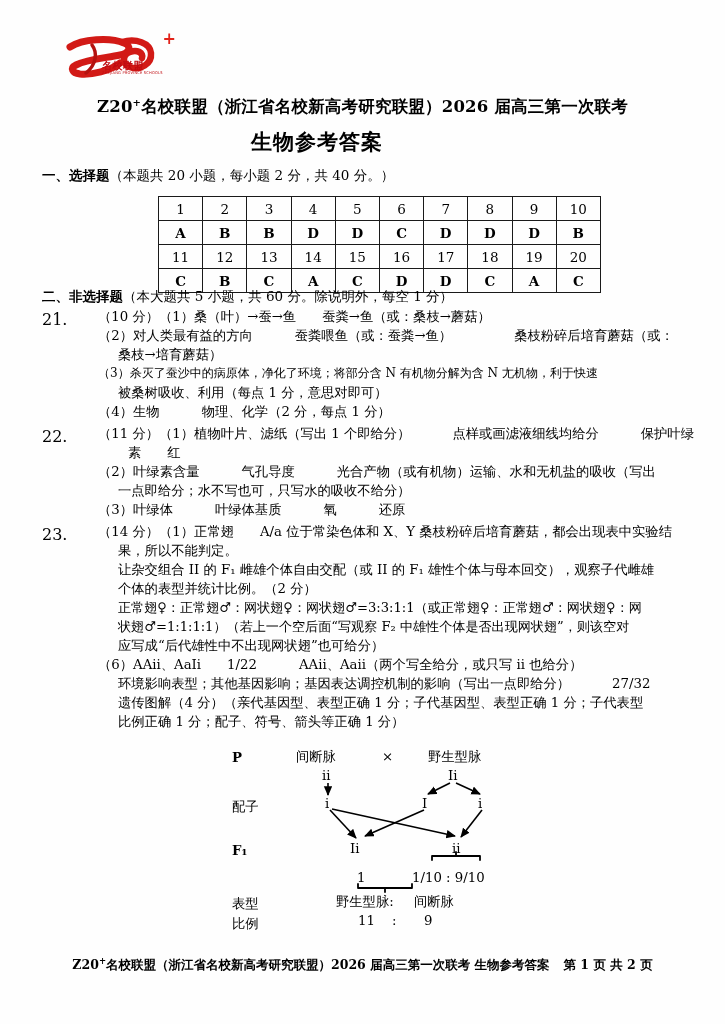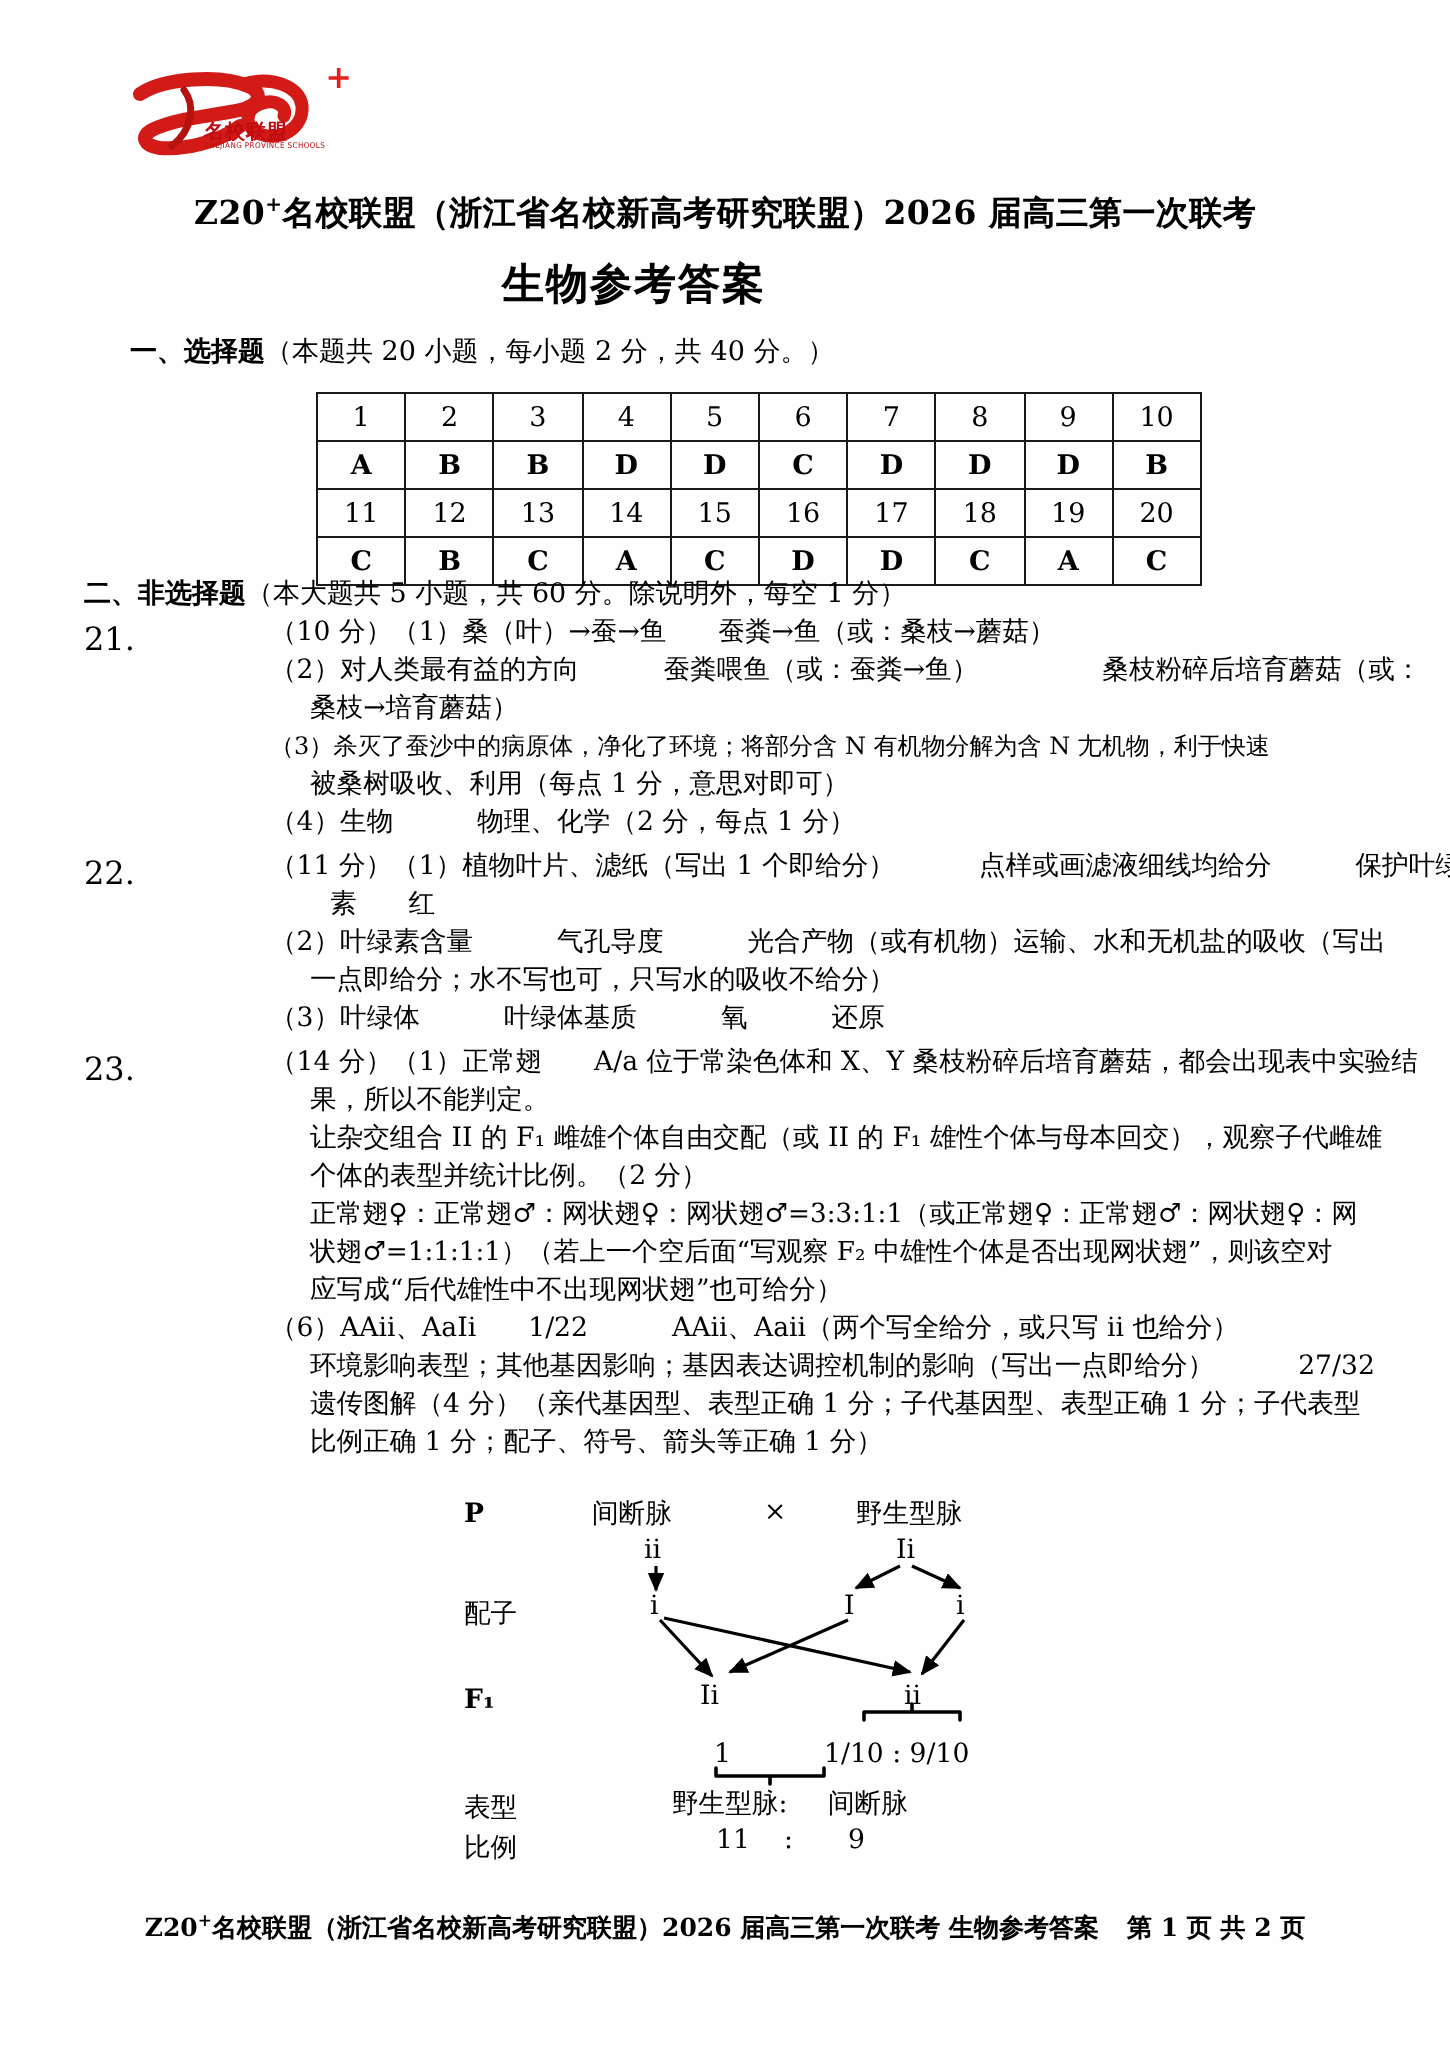--- a/index.html
+++ b/index.html
@@ -87,21 +87,21 @@
     letter-spacing: 1px;
   }
 
   
   .sec-head {
     position: absolute;
     font-size: 13.5px;
     white-space: nowrap;
   }
   .sec-head b { font-weight: bold; }
-  #sec1 { left: 42px; top: 167px; margin-left: 23px; }
+  #sec1 { left: 42px; top: 167px; }
   #sec2 { left: 42px; top: 288px; }
 
   
   .ans-table {
     position: absolute;
     left: 158px;
     top: 196px;
     border-collapse: collapse;
     table-layout: fixed;
     width: 412px;
@@ -116,21 +116,20 @@
     font-family: "DejaVu Serif", "Liberation Serif", serif;
   }
   .ans-table tr.letters td { font-weight: bold; }
 
   
   .ln {
     position: absolute;
     font-size: 13.3px;
     line-height: 1.05;
     white-space: nowrap;
-    margin-left: 37px;
   }
   .qnum {
     position: absolute;
     font-size: 16px;
     white-space: nowrap;
   }
   .sp2 { display: inline-block; width: 14px; }
   .sp3 { display: inline-block; width: 26px; }
   .sp4 { display: inline-block; width: 42px; }
   .sp5 { display: inline-block; width: 62px; }

